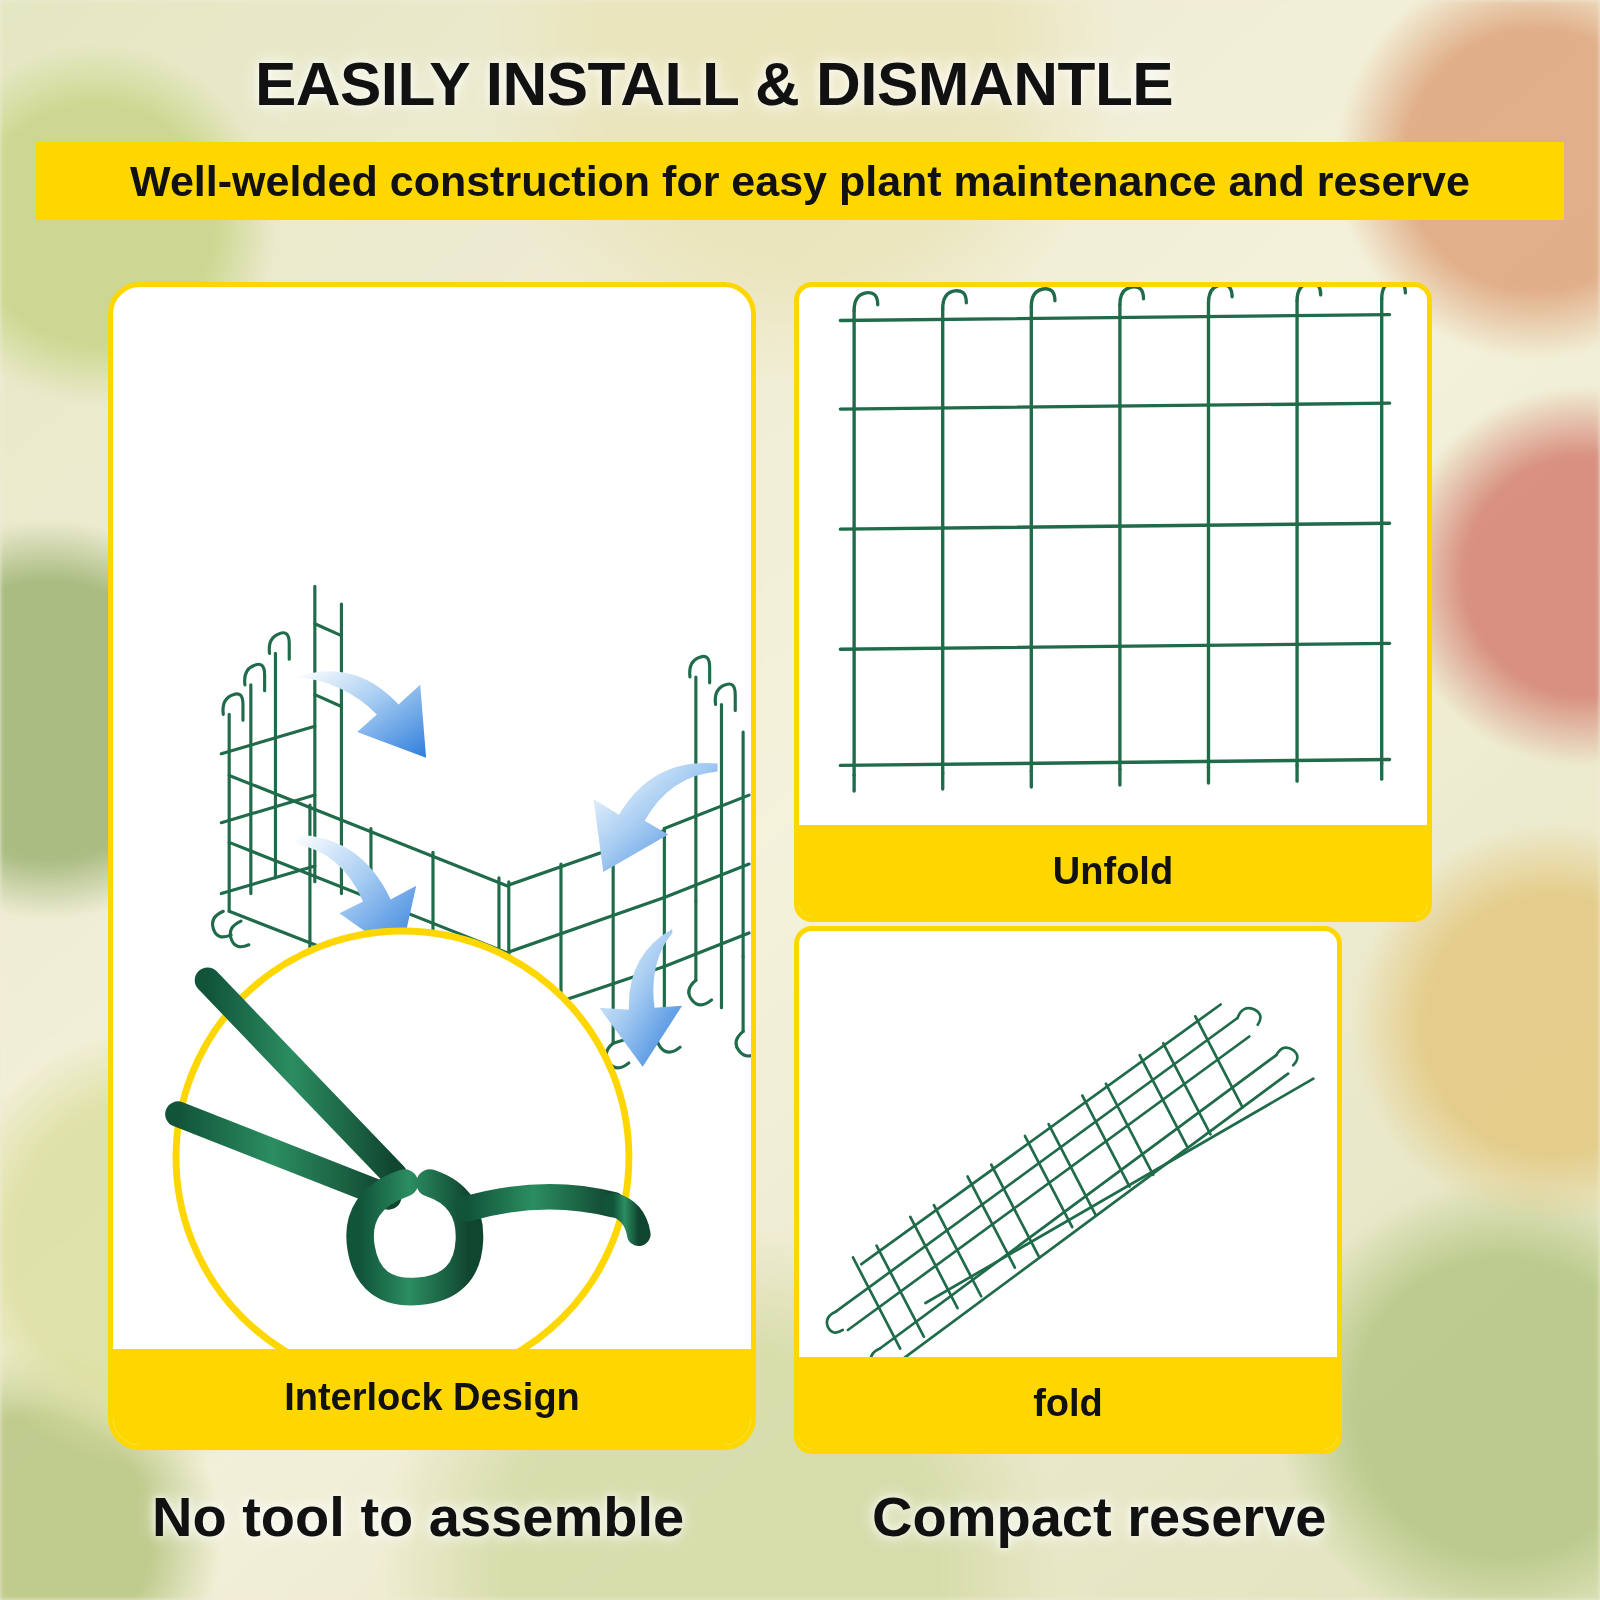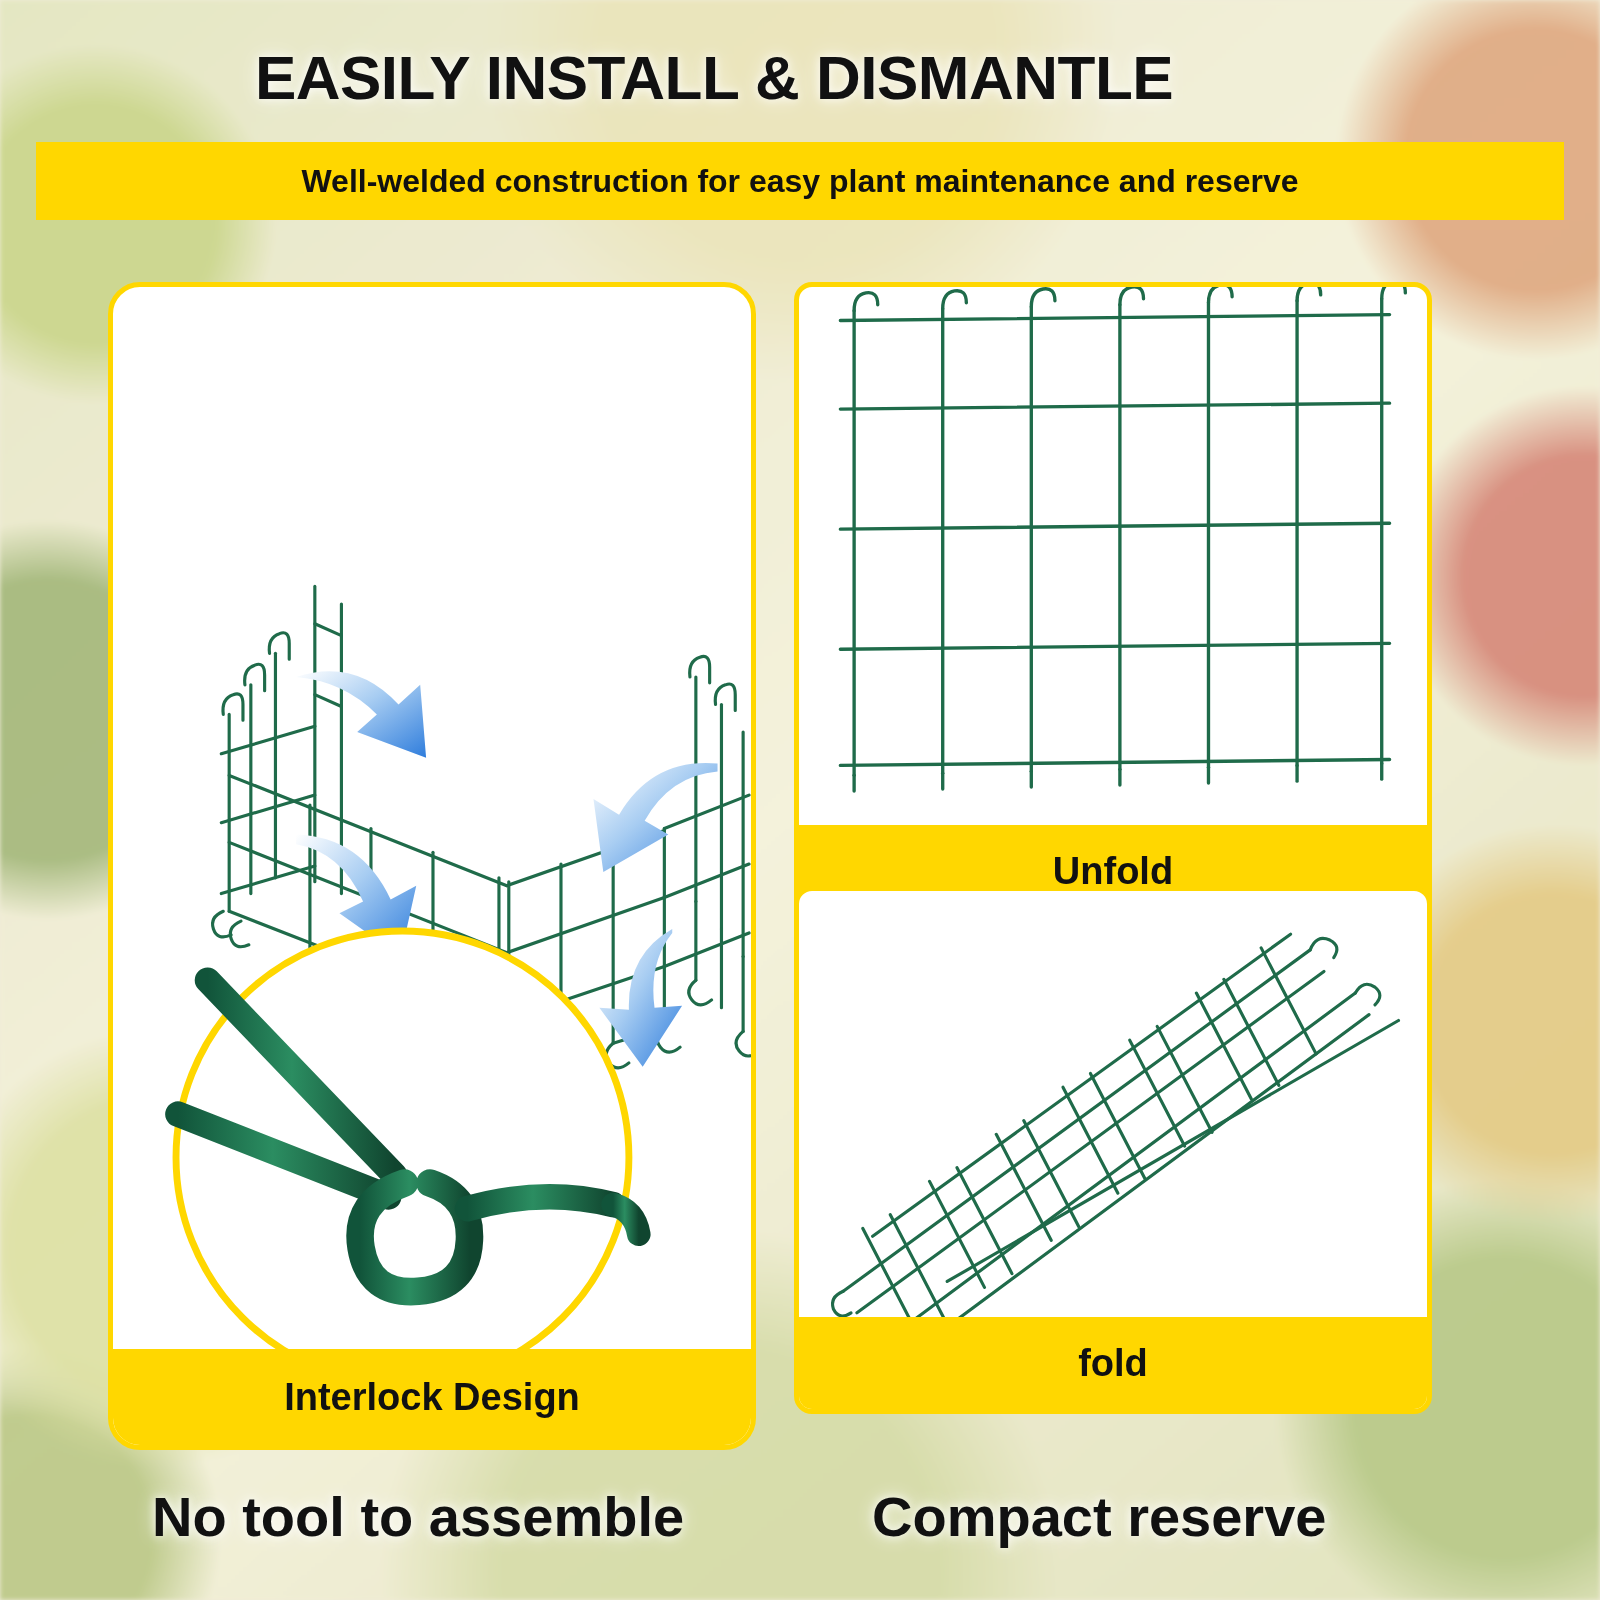--- a/index.html
+++ b/index.html
@@ -33,21 +33,21 @@
   }
   #bg-wash {
     position: absolute;
     inset: 0;
     background: rgba(255,255,255,0.32);
   }
 
   
   .header-title {
     position: absolute;
-    top: 42px;
+    top: 48px;
     left: 0;
     width: 1428px;
     text-align: center;
     font-size: 62px;
     font-weight: bold;
     letter-spacing: -0.5px;
     color: #111111;
     text-shadow: 0 0 10px rgba(255,255,255,0.85), 0 0 22px rgba(255,255,255,0.7);
   }
   .header-sub-band {
@@ -55,37 +55,37 @@
     top: 142px;
     left: 36px;
     width: 1528px;
     height: 78px;
     background: #ffd700;
     display: flex;
     align-items: center;
     justify-content: center;
   }
   .header-sub {
-    font-size: 32px;
+    font-size: 43px;
     font-weight: bold;
     color: #111111;
     white-space: nowrap;
   }
 
   
   .panel {
     position: absolute;
     background: #ffffff;
     border: 5px solid #ffd700;
     border-radius: 18px;
     overflow: hidden;
   }
   #panel-left  { left: 108px; top: 282px;  width: 648px; height: 1168px; border-radius: 32px; }
   #panel-unfold{ left: 794px; top: 282px;  width: 638px; height: 640px; }
-  #panel-fold  { left: 794px; top: 886px;  width: 638px; height: 528px; }
+  #panel-fold  { left: 794px; top: 926px;  width: 548px; height: 528px; }
 
   .panel-canvas { position: absolute; inset: 0; }
   .panel-canvas svg { width: 100%; height: 100%; display: block; }
 
   .caption-band {
     position: absolute;
     left: 0;
     bottom: 0;
     width: 100%;
     background: #ffd700;

